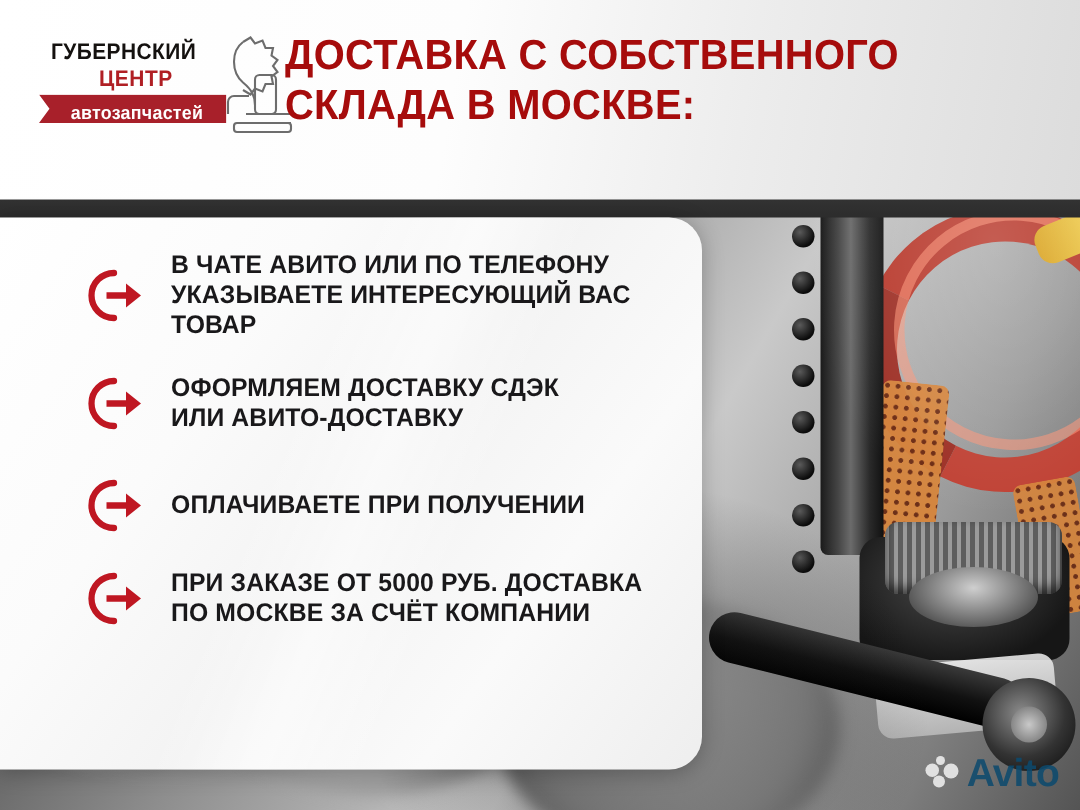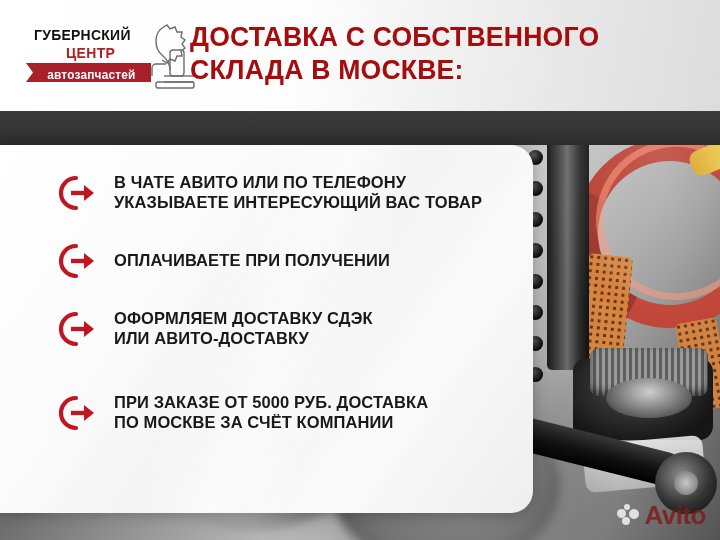--- a/index.html
+++ b/index.html
@@ -136,21 +136,21 @@
     border-radius:50%; background:radial-gradient(circle,#c9c9c9,#6a6a6a);
   }
   .white-bar {
     position:absolute; left:584px; top:440px; width:120px; height:48px;
     background:linear-gradient(180deg,#f2f2f2,#bdbdbd);
     border-radius:10px; transform:rotate(-5deg); opacity:.85;
   }
 
   
   .header {
-    position:absolute; left:0; top:0; width:720px; height:111px;
+    position:absolute; left:0; top:0; width:720px; height:133px;
     background:linear-gradient(100deg,#ffffff 0%,#fdfdfd 42%,#ececec 70%,#dcdcdc 100%);
     z-index:5;
     display:flex; align-items:center;padding-left:28px;
   }
   .header-title {
     position:absolute; left:190px; top:20px;
     width:510px;
     font-size:28px;
     font-weight:bold;
     line-height:1.18;
@@ -187,21 +187,21 @@
 
   
   .dark-band {
     position:absolute; left:0; top:111px; width:720px; height:34px;
     background:linear-gradient(180deg,#3b3b3b 0%,#343434 55%,#2c2c2c 100%);
     z-index:4;
   }
 
   
   .panel {
-    position:absolute; left:0; top:145px; width:533px; height:368px;
+    position:absolute; left:0; top:145px; width:468px; height:368px;
     background:linear-gradient(125deg,#ffffff 0%,#fbfbfb 30%,#f3f3f3 52%,#fafafa 74%,#eeeeee 100%);
     border-radius:0 22px 22px 0;
     box-shadow:0 2px 14px rgba(0,0,0,.25);
     z-index:6;
     padding:14px 0 0 0;
   }
   .panel::after{
     content:""; position:absolute; inset:0; border-radius:0 22px 22px 0;
     background:linear-gradient(112deg, transparent 40%, rgba(255,255,255,.55) 52%, transparent 64%);
     pointer-events:none;
@@ -221,36 +221,36 @@
     letter-spacing:.1px;
     transform:scaleX(.97); transform-origin:left center;
     white-space:pre-line;
   }
 
   
   .item-1 { margin-top:8px;  }
   .item-2 { margin-top:16px; }
   .item-3 { margin-top:16px; }
   .item-4 { margin-top:14px; }
-  .item-5 { margin-top:32px; }
+  .item-5 { margin-top:10px; }
 
   
   .avito {
     position:absolute; right:14px; bottom:12px;
     display:flex; align-items:center; gap:5px;
     z-index:7; opacity:.86;
   }
   .avito-dots { position:relative; width:22px; height:22px; }
   .avito-dots i { position:absolute; border-radius:50%; background:#f2f2f2; display:block; }
   .ad1 { left:0;    top:5px;  width:9px;  height:9px; }
   .ad2 { left:7px;  top:0;    width:6px;  height:6px; }
   .ad3 { left:12px; top:5px;  width:10px; height:10px; }
   .ad4 { left:5px;  top:13px; width:8px;  height:8px; }
   .avito-text {
-    font-size:26px; font-weight:bold; color:#7f1d1d;
+    font-size:26px; font-weight:bold; color:#0c4a6e;
     letter-spacing:-.5px; line-height:1;
   }
 </style>
 </head>
 <body>
 
 <div class="banner">
 
   <div class="bg-photo">
     <div class="bg-blob blob-a"></div>
@@ -322,43 +322,43 @@
           <svg width="44" height="40" viewBox="0 0 44 40" fill="none">
             <path d="M20 5 A15 15 0 1 0 20 35" stroke="#bf1722" stroke-width="4.2" stroke-linecap="round"></path>
             <path d="M15 20 H32" stroke="#bf1722" stroke-width="4.4" stroke-linecap="butt"></path>
             <path d="M28 12 L38 20 L28 28 Z" fill="#bf1722"></path>
           </svg>
         </div>
         <div class="li-text">В чате Авито или по телефону
 указываете интересующий вас товар</div>
       </div>
 
-      <div class="list-item item-3">
-        <div class="li-icon">
-          <svg width="44" height="40" viewBox="0 0 44 40" fill="none">
-            <path d="M20 5 A15 15 0 1 0 20 35" stroke="#bf1722" stroke-width="4.2" stroke-linecap="round"></path>
-            <path d="M15 20 H32" stroke="#bf1722" stroke-width="4.4" stroke-linecap="butt"></path>
-            <path d="M28 12 L38 20 L28 28 Z" fill="#bf1722"></path>
-          </svg>
-        </div>
-        <div class="li-text">Оплачиваете при получении</div>
-      </div>
-
       <div class="list-item item-2">
         <div class="li-icon">
           <svg width="44" height="40" viewBox="0 0 44 40" fill="none">
             <path d="M20 5 A15 15 0 1 0 20 35" stroke="#bf1722" stroke-width="4.2" stroke-linecap="round"></path>
             <path d="M15 20 H32" stroke="#bf1722" stroke-width="4.4" stroke-linecap="butt"></path>
             <path d="M28 12 L38 20 L28 28 Z" fill="#bf1722"></path>
           </svg>
         </div>
         <div class="li-text">Оформляем доставку СДЭК
 или Авито-доставку</div>
       </div>
 
+      <div class="list-item item-3">
+        <div class="li-icon">
+          <svg width="44" height="40" viewBox="0 0 44 40" fill="none">
+            <path d="M20 5 A15 15 0 1 0 20 35" stroke="#bf1722" stroke-width="4.2" stroke-linecap="round"></path>
+            <path d="M15 20 H32" stroke="#bf1722" stroke-width="4.4" stroke-linecap="butt"></path>
+            <path d="M28 12 L38 20 L28 28 Z" fill="#bf1722"></path>
+          </svg>
+        </div>
+        <div class="li-text">Оплачиваете при получении</div>
+      </div>
+
 
       <div class="list-item item-5">
         <div class="li-icon">
           <svg width="44" height="40" viewBox="0 0 44 40" fill="none">
             <path d="M20 5 A15 15 0 1 0 20 35" stroke="#bf1722" stroke-width="4.2" stroke-linecap="round"></path>
             <path d="M15 20 H32" stroke="#bf1722" stroke-width="4.4" stroke-linecap="butt"></path>
             <path d="M28 12 L38 20 L28 28 Z" fill="#bf1722"></path>
           </svg>
         </div>
         <div class="li-text">При заказе от 5000 руб. доставка

